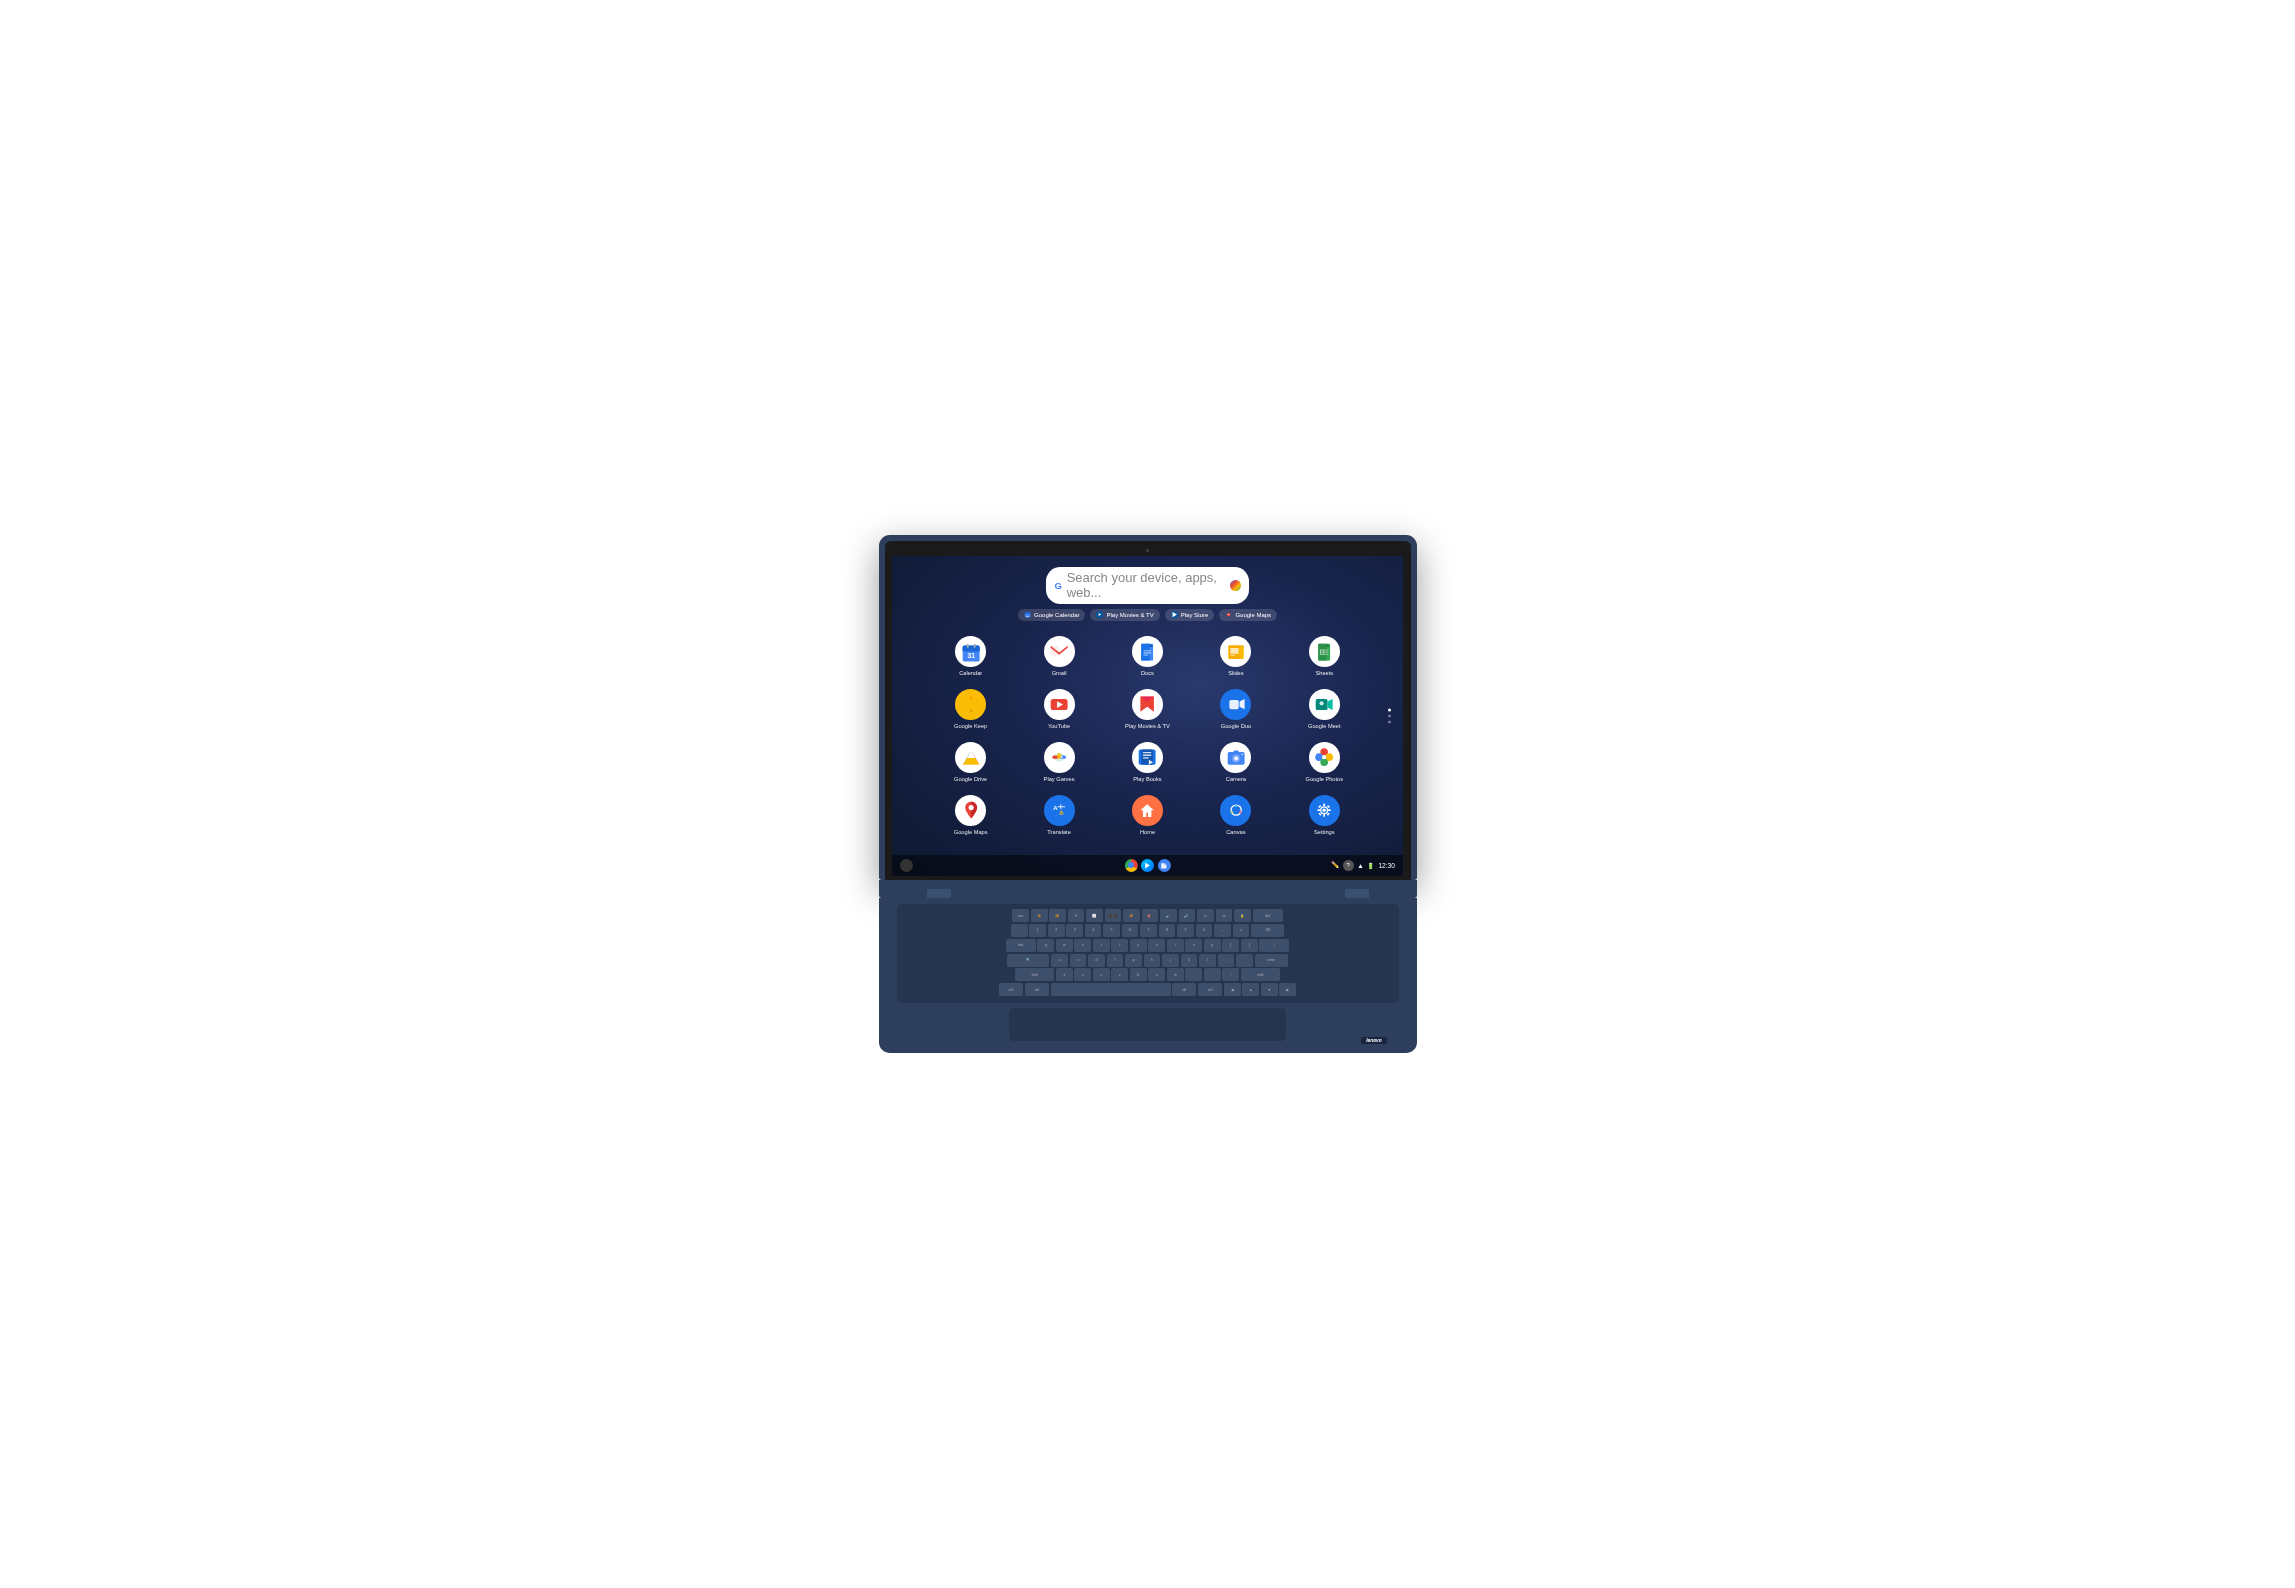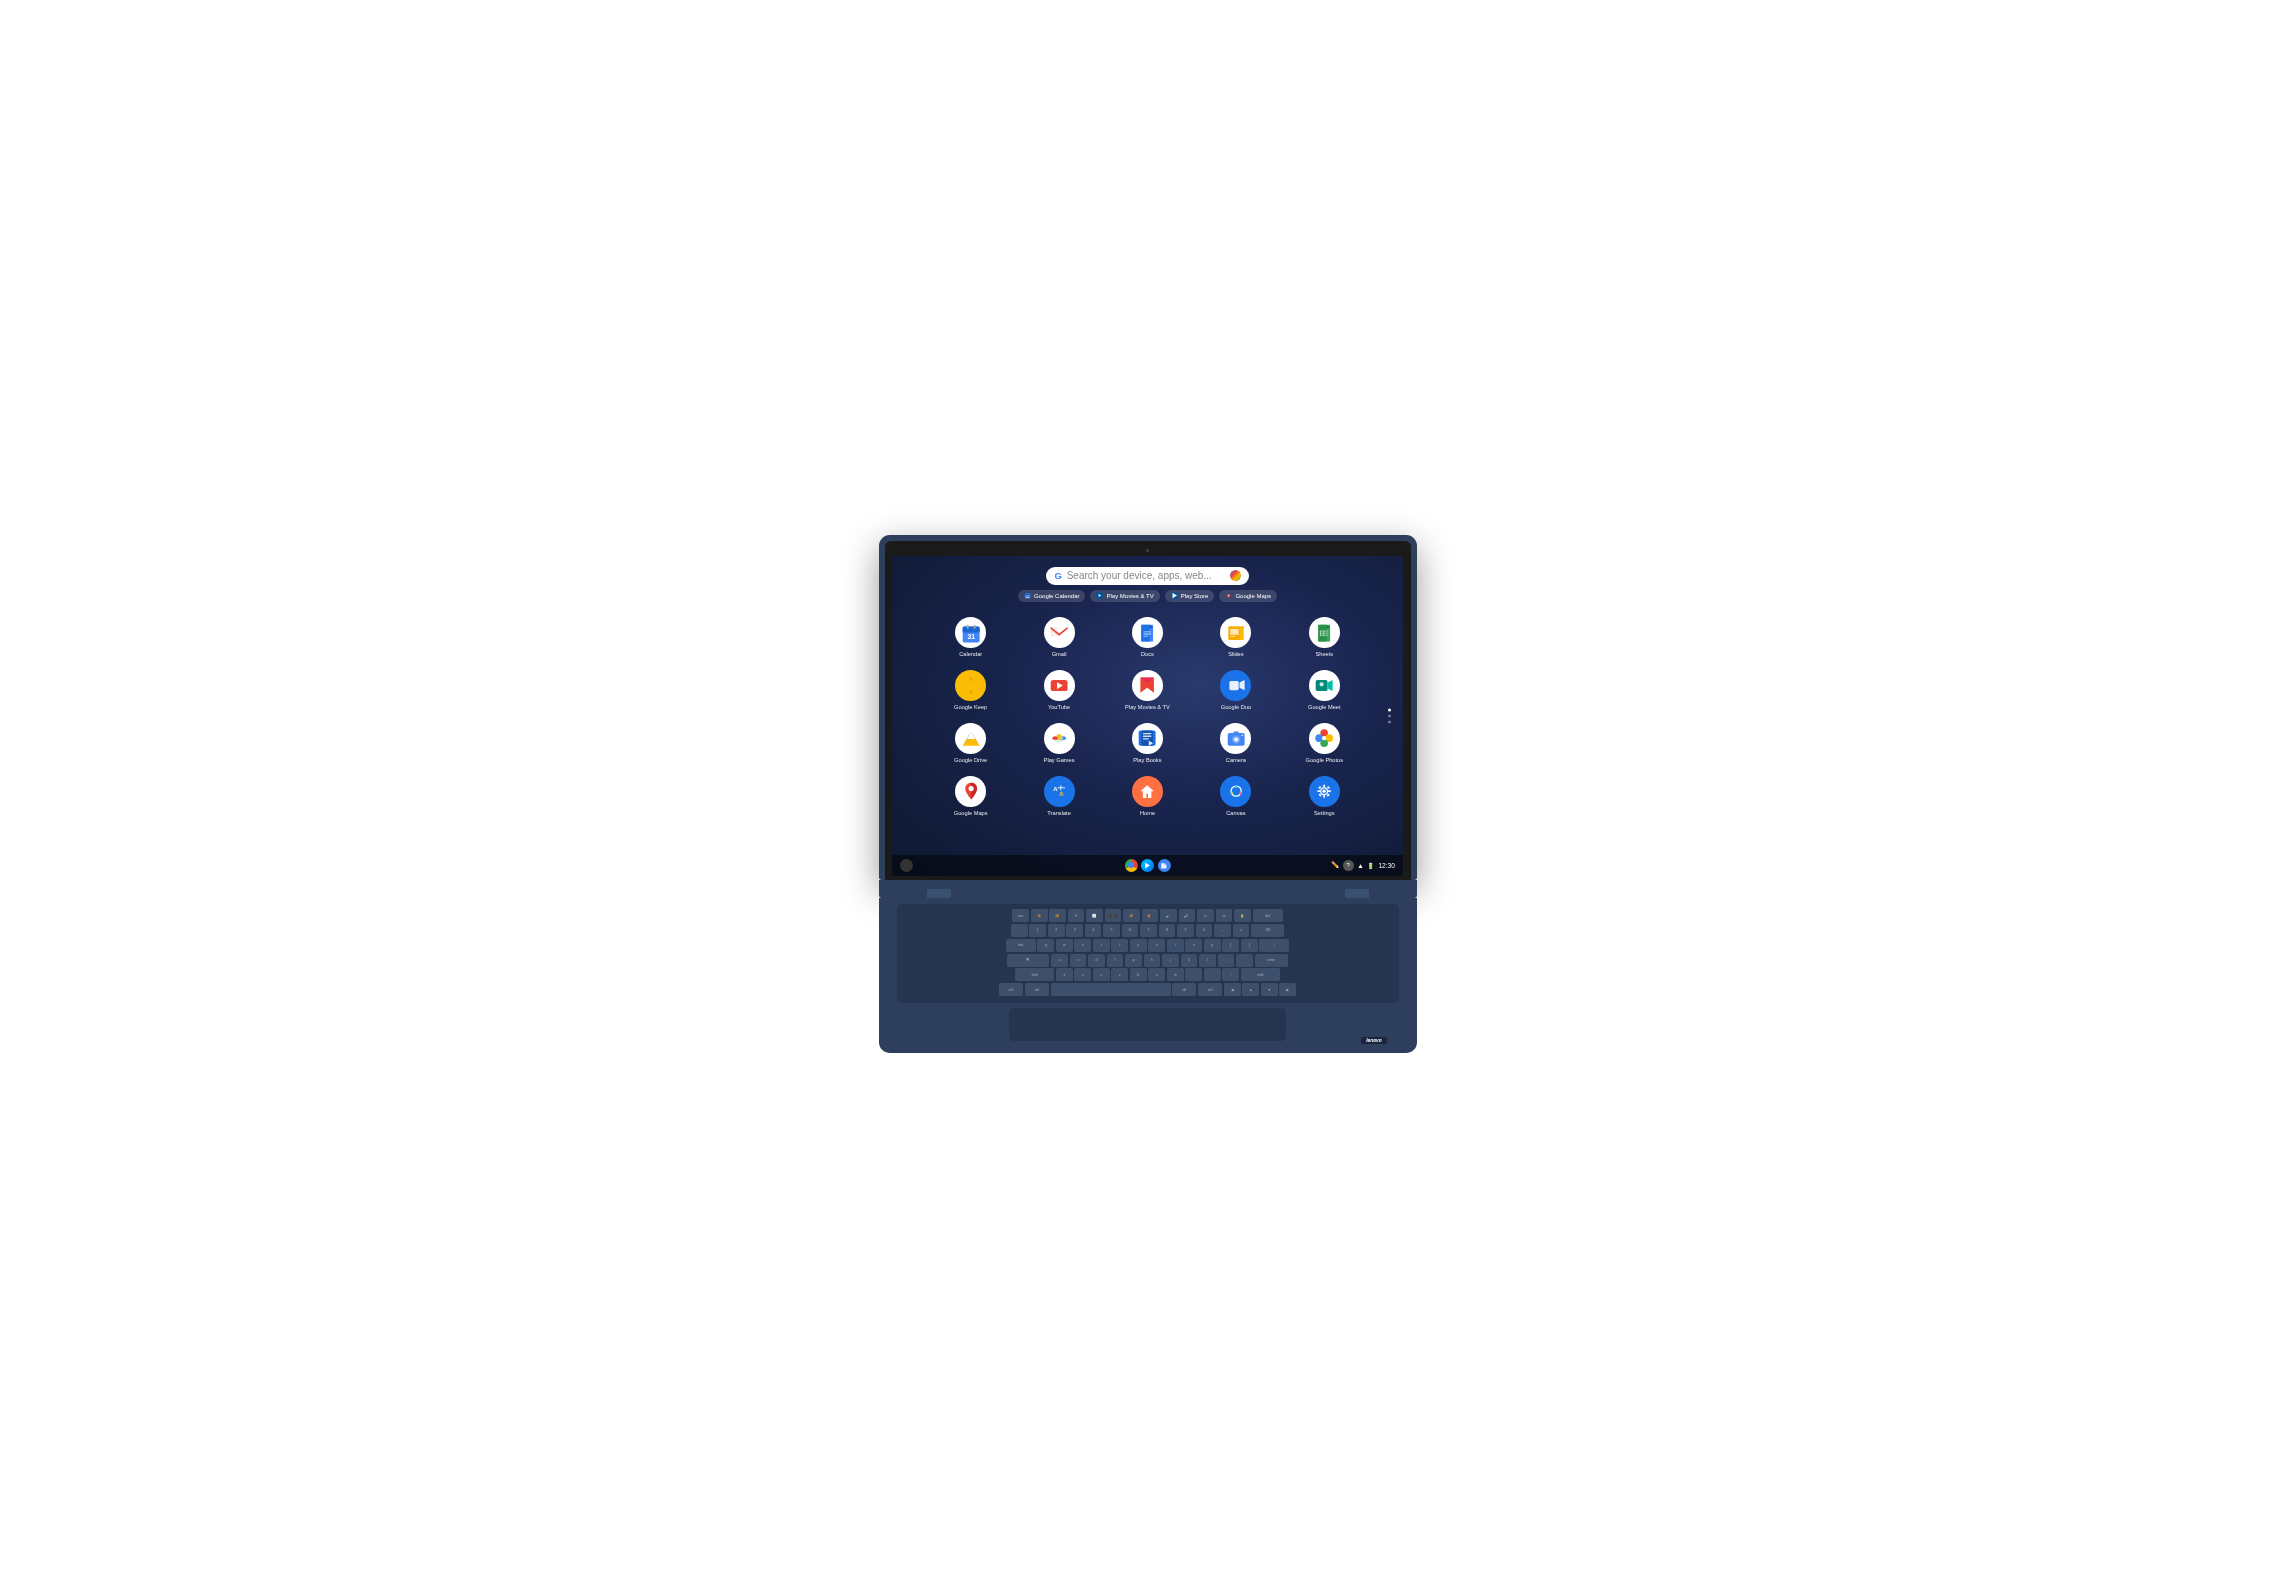--- a/index.html
+++ b/index.html
@@ -64,21 +64,21 @@
     }
 
     .g-logo {
       font-size: 9.6px;
       font-weight: bold;
       color: #4285f4;
     }
 
     .search-text {
       flex: 1;
-      font-size: 10px;
+      font-size: 13px;
       color: #888;
     }
 
     .assistant-icon {
       width: 10.8px;
       height: 10.8px;
       background: linear-gradient(135deg, #4285f4, #ea4335, #fbbc05, #34a853);
       border-radius: 50%;
     }
 

